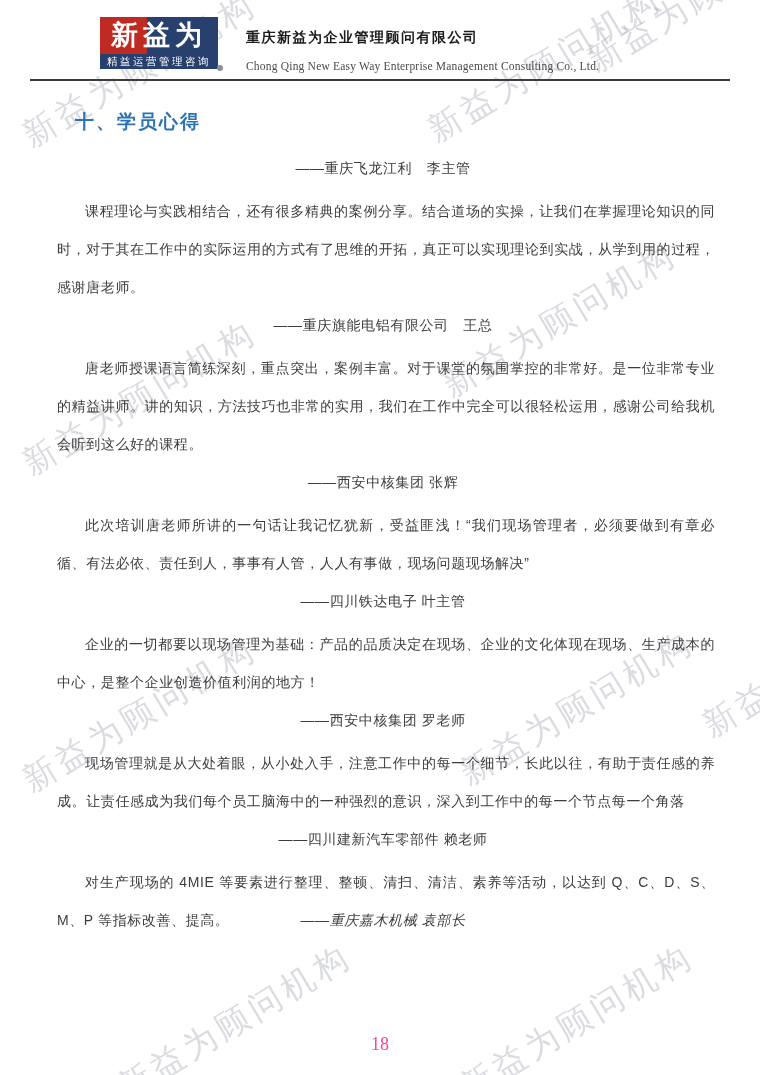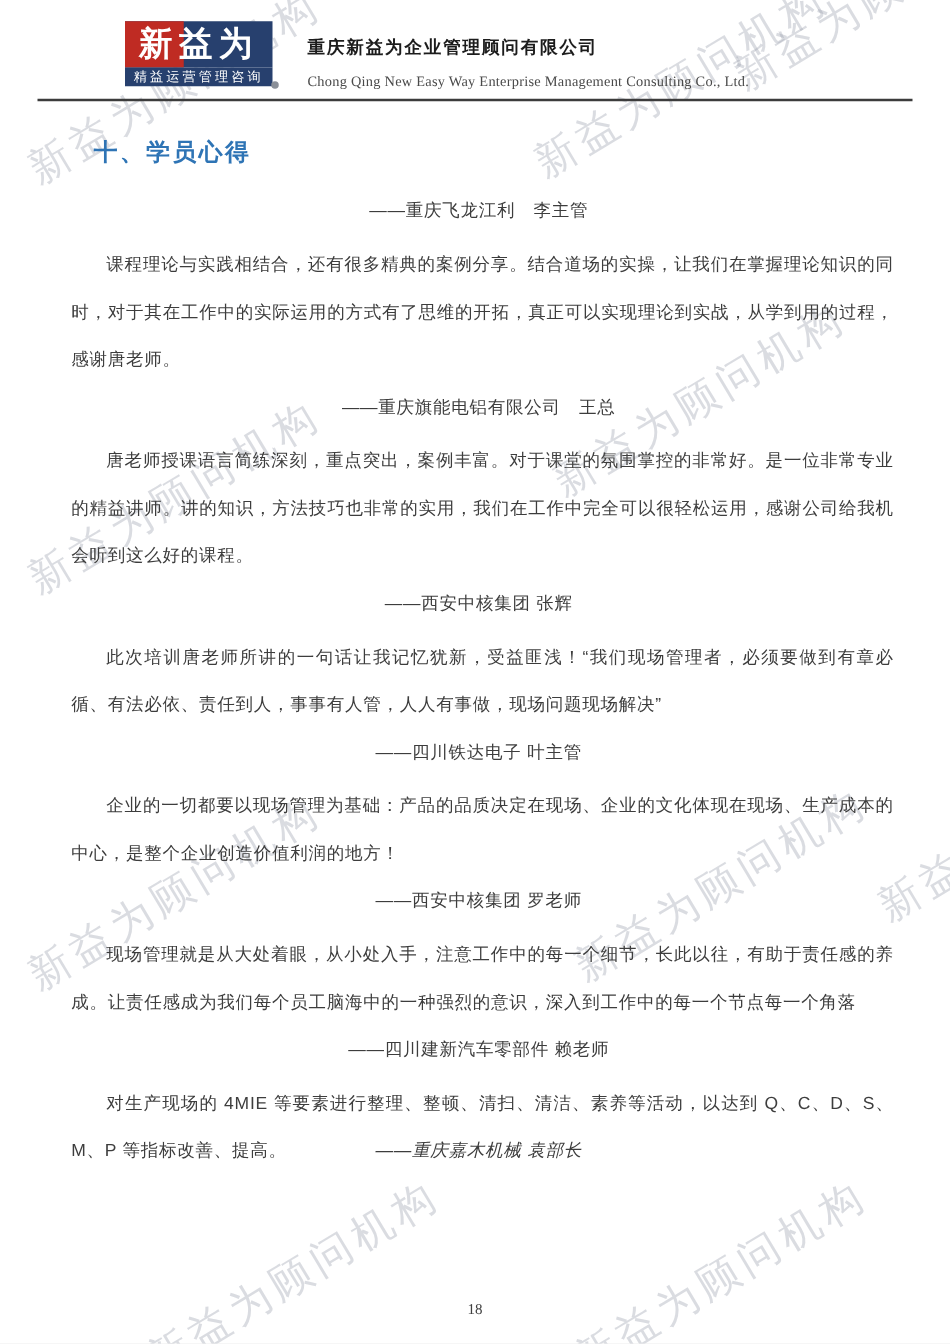--- a/index.html
+++ b/index.html
@@ -41,21 +41,21 @@
   .t-list{margin:14px 45px 0 57px;}
   .t-text{margin:0;text-align:justify;text-indent:2em;font-size:14px;
     line-height:38px;color:#3d3d3d;letter-spacing:0.6px;}
   .t-attr{margin:0;text-align:center;font-size:14px;line-height:38px;
     color:#3d3d3d;padding-right:6px;letter-spacing:0.6px;}
   .testimonial{margin-top:5px;}
   .testimonial:first-child{margin-top:0;}
   .testimonial.inline .t-attr{margin-top:-38px;font-style:italic;}
   
   footer{position:absolute;z-index:1;left:0;right:0;bottom:20px;text-align:center;
-    font-size:12px;color:#404040;font-family:"Liberation Serif","DejaVu Serif",serif;}
+    font-size:18px;color:#ec4899;font-family:"Liberation Serif","DejaVu Serif",serif;}
 </style>
 </head>
 <body>
 
 <div class="page">
 
   <div class="wm-layer" id="wm-layer">
       <div class="wm" style="left: 140px; top: 70px;">新益为顾问机构</div>
       <div class="wm" style="left: 545px; top: 65px;">新益为顾问机构</div>
       <div class="wm" style="left: 705px; top: -5px;">新益为顾问机构</div>

